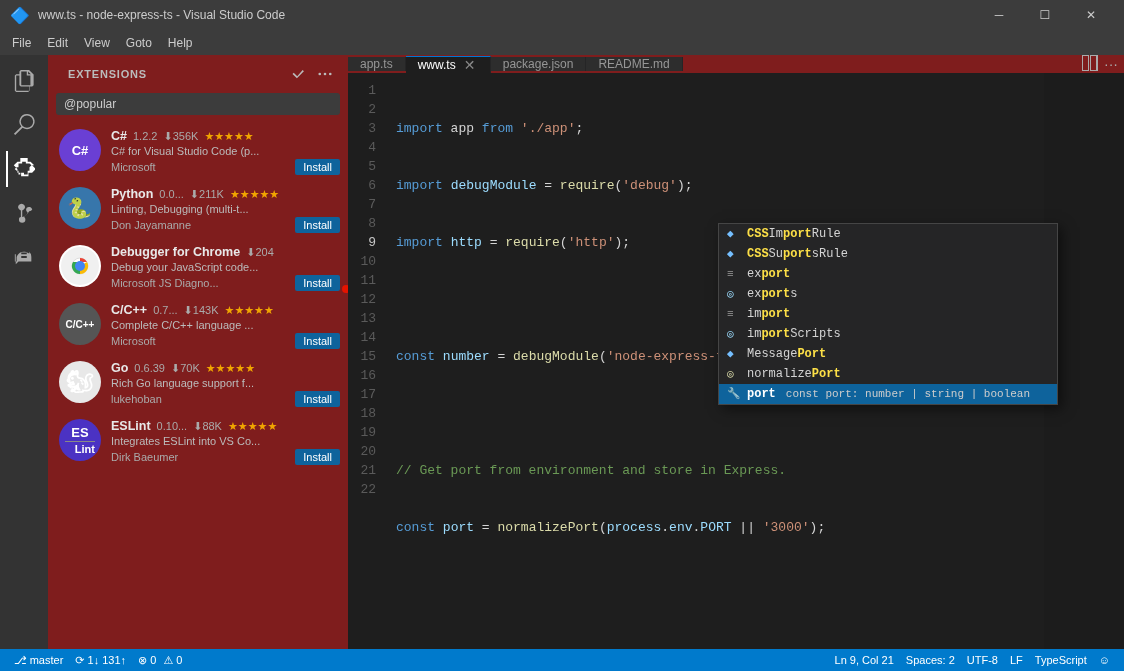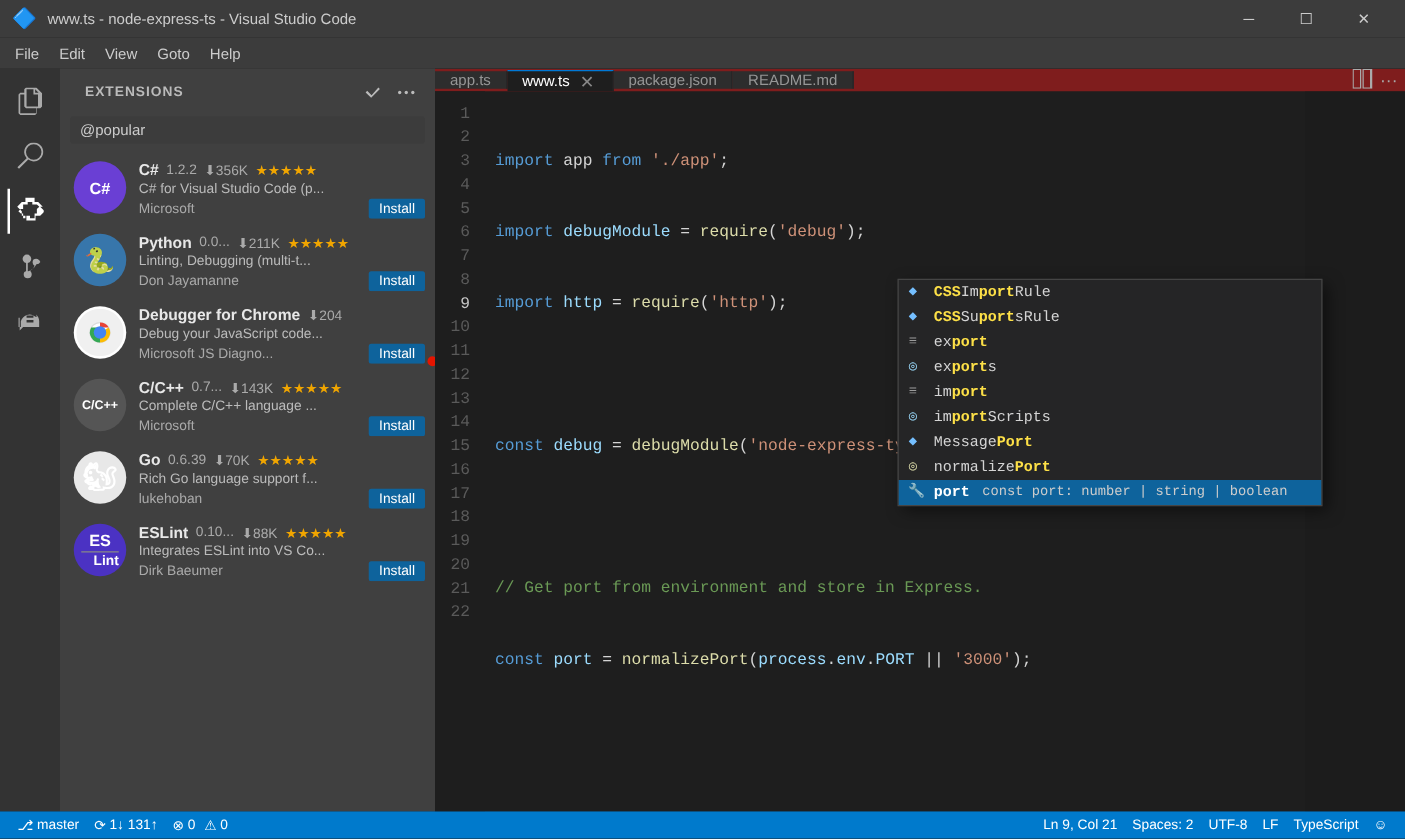--- a/index.html
+++ b/index.html
@@ -69,21 +69,21 @@
       left: 0;
       top: 0;
       bottom: 0;
       width: 2px;
       background: #fff;
     }
 
     
     #sidebar {
       width: 300px;
-      background: #404040;
+      background: #7f1d1d;
       display: flex;
       flex-direction: column;
       flex-shrink: 0;
       overflow: hidden;
     }
     #sidebar-header {
       display: flex;
       align-items: center;
       justify-content: space-between;
       padding: 8px 12px 4px 20px;
@@ -533,21 +533,21 @@
         <div>19</div>
         <div>20</div>
         <div>21</div>
         <div>22</div>
       </div>
       <div id="code-content">
         <div class="line"><span class="kw">import</span> app <span class="kw">from</span> <span class="str">'./app'</span>;</div>
         <div class="line"><span class="kw">import</span> <span class="var2">debugModule</span> = <span class="fn">require</span>(<span class="str">'debug'</span>);</div>
         <div class="line"><span class="kw">import</span> <span class="var2">http</span> = <span class="fn">require</span>(<span class="str">'http'</span>);</div>
         <div class="line">&nbsp;</div>
-        <div class="line"><span class="kw">const</span> <span class="var2">debug</span> = <span class="fn">debugModule</span>(<span class="str">'node-express-typescript:server'</span>);</div>
+        <div class="line"><span class="kw">const</span> <span class="var2">number</span> = <span class="fn">debugModule</span>(<span class="str">'node-express-typescript:server'</span>);</div>
         <div class="line">&nbsp;</div>
         <div class="line"><span class="comment">// Get port from environment and store in Express.</span></div>
         <div class="line"><span class="kw">const</span> <span class="var2">port</span> = <span class="fn">normalizePort</span>(<span class="var2">process</span>.<span class="prop">env</span>.<span class="prop">PORT</span> || <span class="str">'3000'</span>);</div>
         
         
         
         
         
         
         

